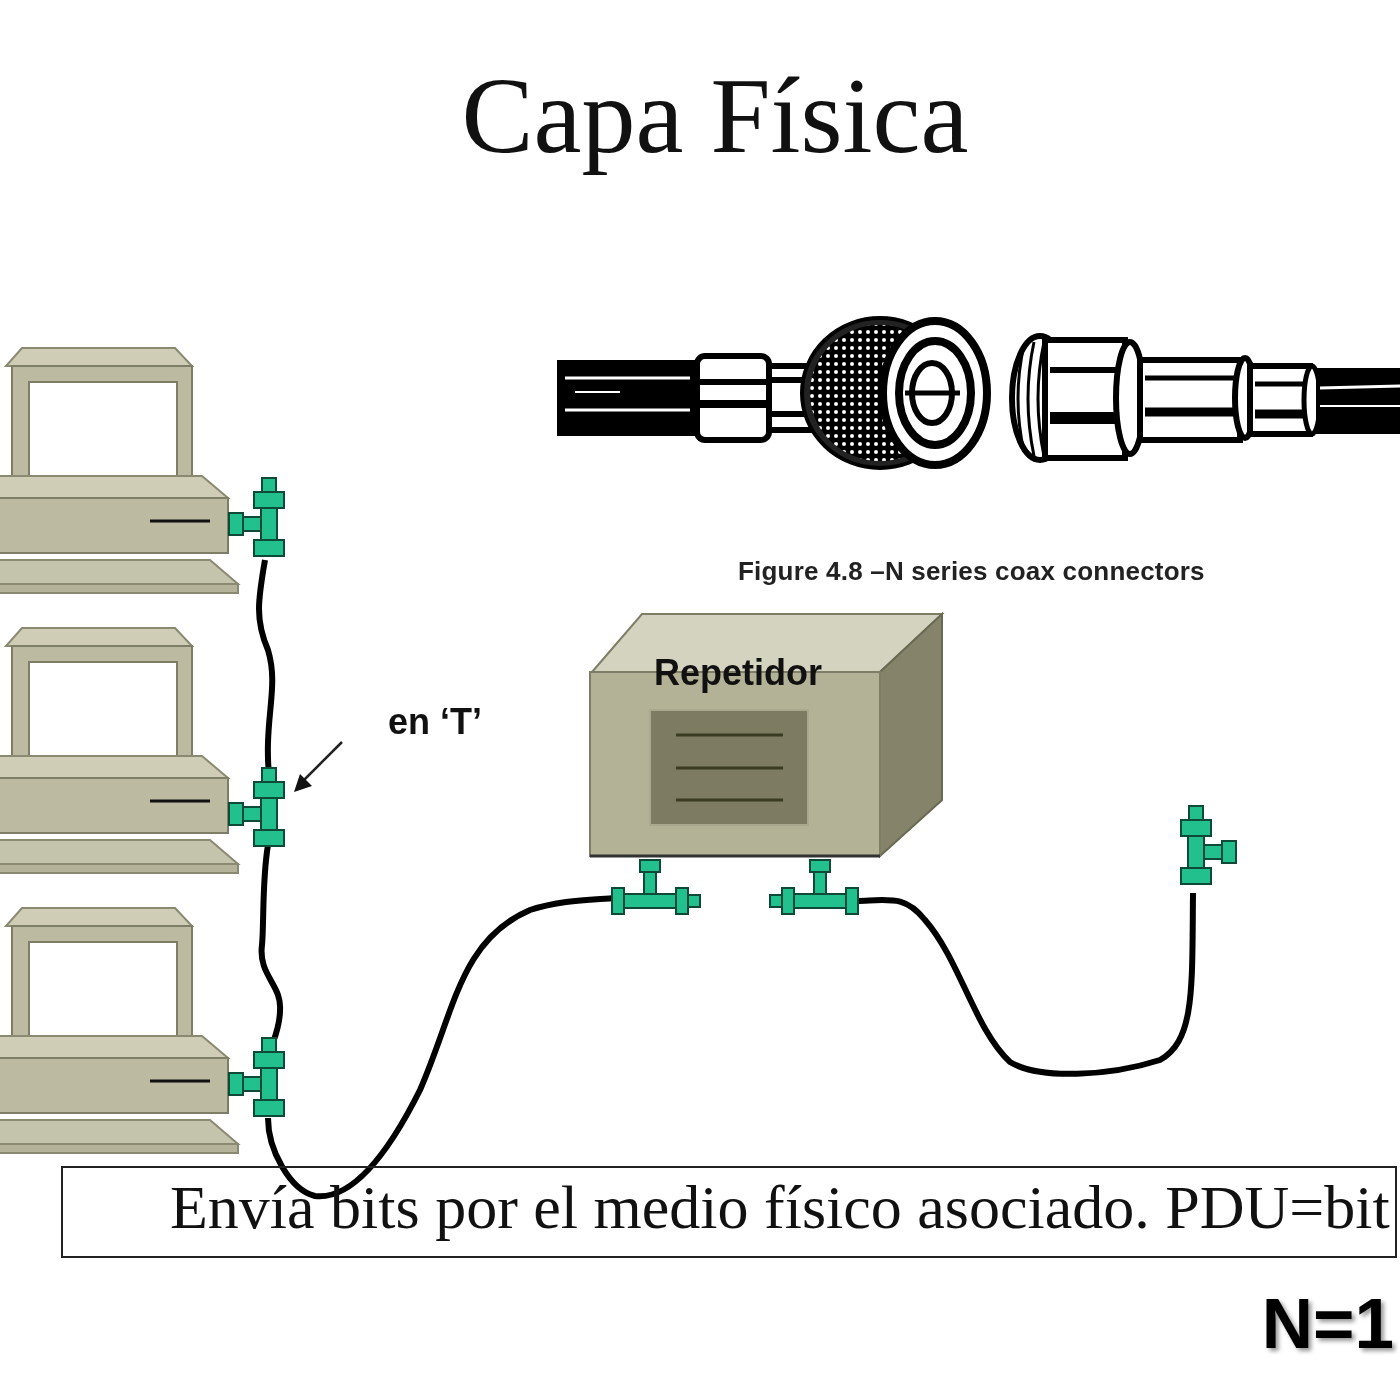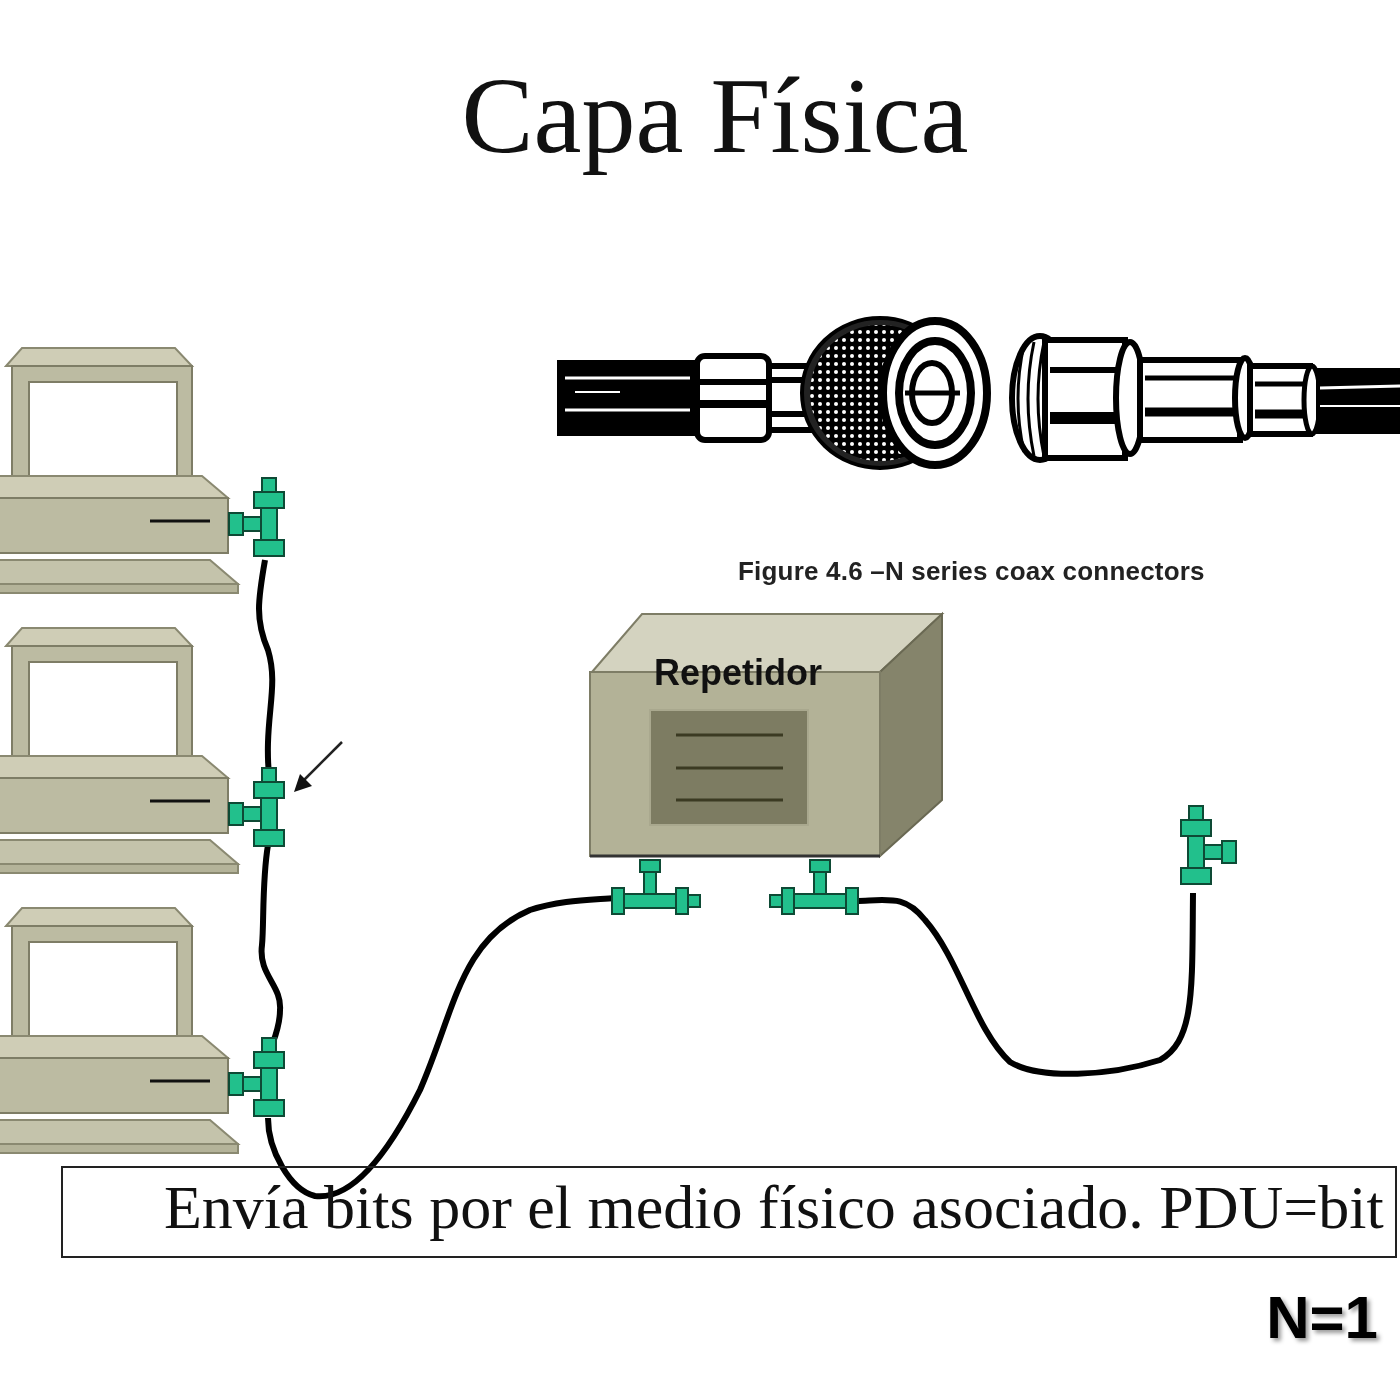--- a/index.html
+++ b/index.html
@@ -3,22 +3,22 @@
 <meta charset="utf-8">
 <style>
   html, body { margin: 0; padding: 0; background: #ffffff; }
   body { width: 1400px; height: 1400px; position: relative; overflow: hidden; font-family: "Liberation Sans", sans-serif; }
   .title { position: absolute; left: 0; width: 1430px; top: 62px; text-align: center; font-family: "Liberation Serif", serif; font-size: 108px; color: #111; line-height: 1; }
   svg.scene { position: absolute; left: 0; top: 0; }
   .caption { position: absolute; left: 738px; top: 556px; font-family: "Liberation Sans", sans-serif; font-weight: bold; font-size: 26px; color: #222; letter-spacing: 0.2px; }
   .rep-label { position: absolute; left: 654px; top: 632px; font-weight: bold; font-size: 36px; color: #111; margin-top: 20px; }
   .tconn-label { position: absolute; left: 340px; top: 700px; width: 190px; text-align: center; font-weight: bold; font-size: 36px; color: #111; line-height: 1.2; }
   .note-box { position: absolute; left: 61px; top: 1166px; width: 1336px; height: 92px; border: 2px solid #222; box-sizing: border-box; background: transparent; }
-  .note-text { position: absolute; left: 164px; top: 1172px; font-family: "Liberation Serif", serif; font-size: 62px; color: #111; white-space: nowrap; }
-  .layer-badge { position: absolute; right: 22px; top: 1283px; font-family: "Liberation Sans", sans-serif; font-weight: bold; font-size: 60px; color: #000; text-shadow: 3px 3px 4px #999; }
+  .note-text { position: absolute; left: 170px; top: 1172px; font-family: "Liberation Serif", serif; font-size: 62px; color: #111; white-space: nowrap; }
+  .layer-badge { position: absolute; right: 6px; top: 1283px; font-family: "Liberation Sans", sans-serif; font-weight: bold; font-size: 71px; color: #000; text-shadow: 3px 3px 4px #999; }
 </style>
 </head>
 <body>
 
 <div class="title">Capa Física</div>
 
 <svg class="scene" width="1400" height="1400" viewBox="0 0 1400 1400">
   <defs>
     <g id="computer">
 
@@ -139,20 +139,21 @@
     <use href="#tconn-h"></use>
   </g>
 
   <g transform="translate(1196,852)">
     <g transform="scale(-1,1)">
         <use href="#tconn-v"></use>
       </g>
   </g>
 </svg>
 
-<div class="caption">Figure 4.6 –N series coax connectors</div>
+<div class="caption">Figure 4.8 –N series coax connectors</div>
 <div class="rep-label">Repetidor</div>
 <div class="tconn-label">
+  <div>en ‘T’</div>
 </div>
 
 <div class="note-box"></div>
 <div class="note-text">Envía bits por el medio físico asociado. PDU=bit</div>
 <div class="layer-badge">N=1</div>
 
 </body></html>

